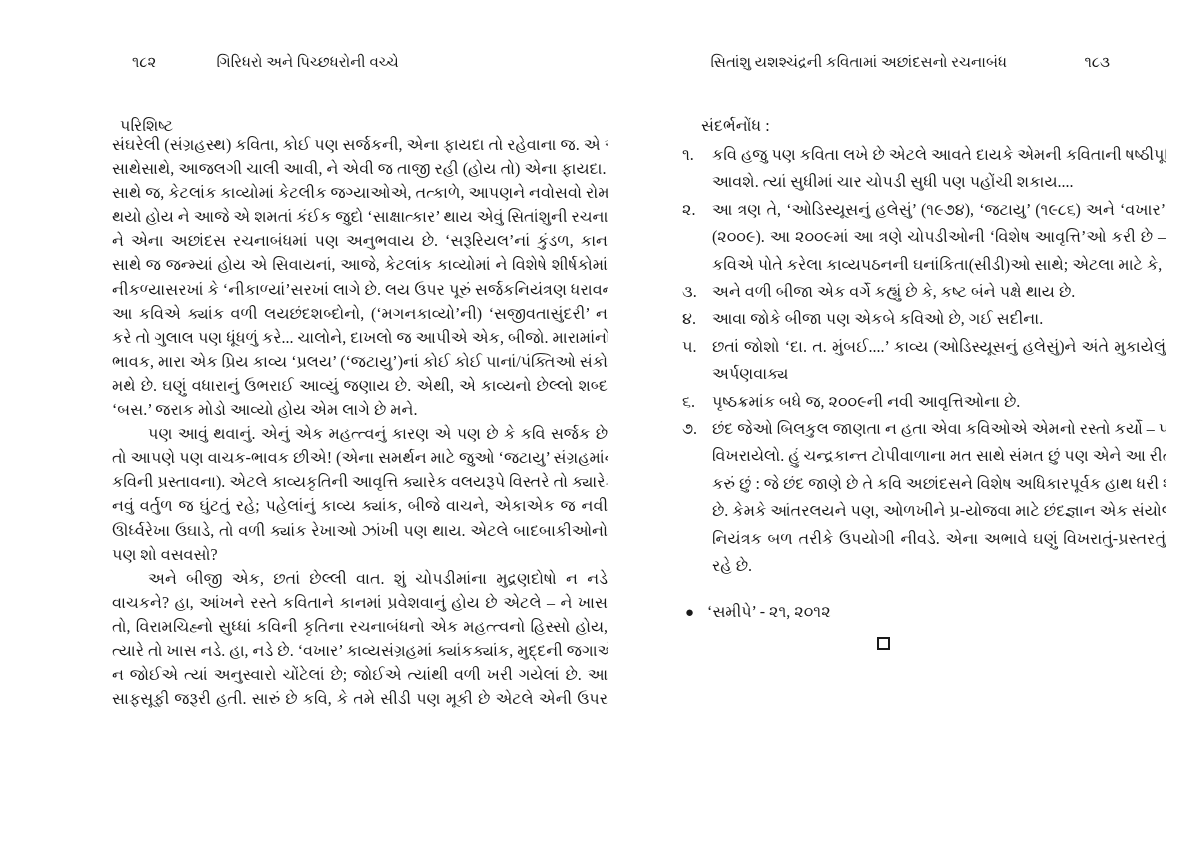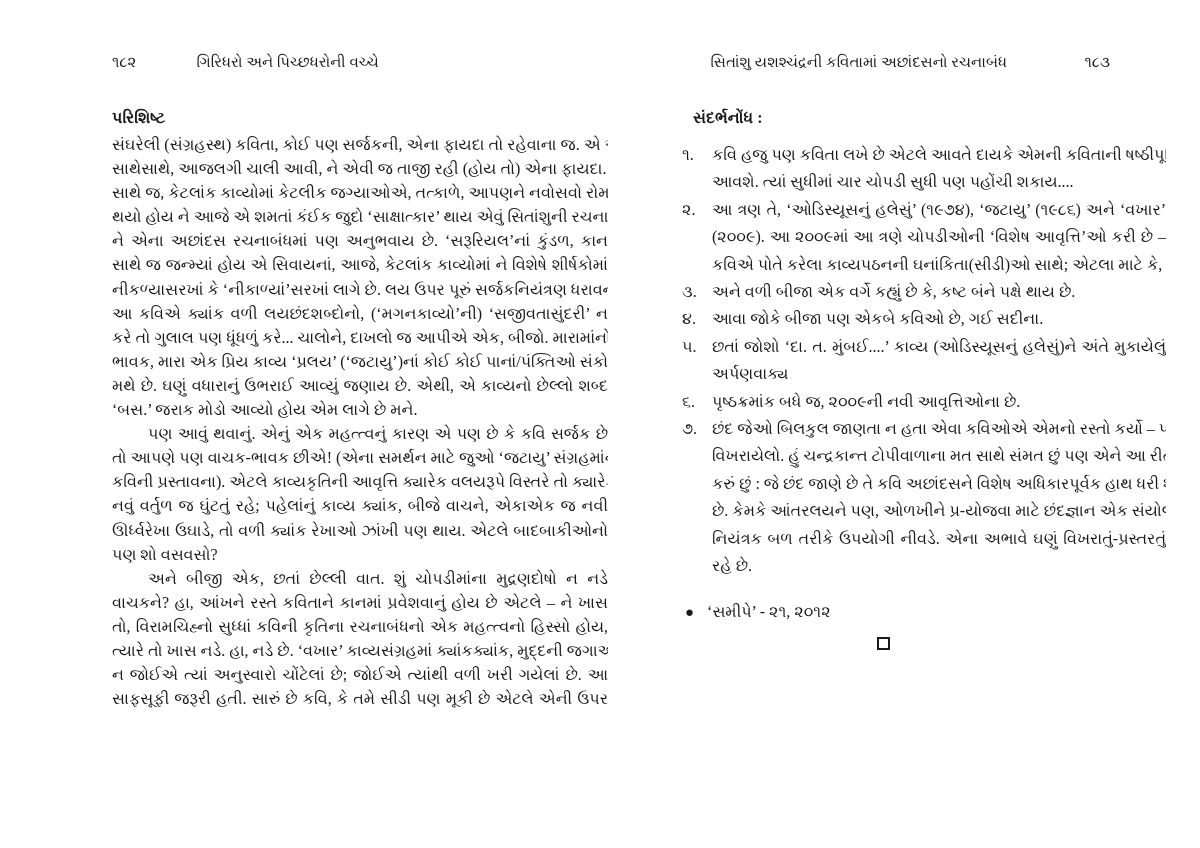--- a/index.html
+++ b/index.html
@@ -24,30 +24,30 @@
     font-size: 15px;
     line-height: 18px;
   }
   #left-header { left: 112px; width: 496px; }
   #right-header { left: 677px; width: 491px; }
   #left-header .running-head {
     flex: 1;
     text-align: left;
     padding-left: 60px;
   }
-  #left-header .page-num { flex: none; }
+  #left-header .page-num { flex: none; margin-left: 20px; }
   #right-header .running-head { flex: 1; text-align: center; }
   #right-header .page-num { flex: none; padding-right: 58px; margin-left: 44px; }
 
   .section-heading {
     position: absolute;
     top: 107px;
-    margin: 0;
-    font-size: 16px;
-    font-weight: bold;
+    margin: 8px;
+    font-size: 16px;
+    font-weight: normal;
     line-height: 22px;
   }
   #left-heading { left: 112px; }
   #right-heading { left: 693px; }
 
   #left-body {
     position: absolute;
     left: 112px;
     top: 133px;
     width: 496px;

